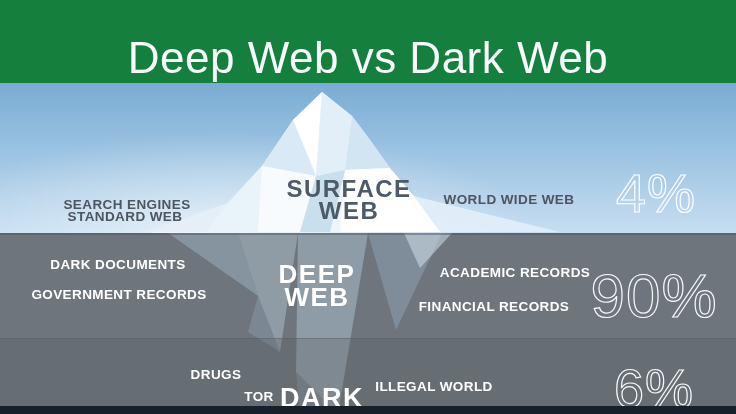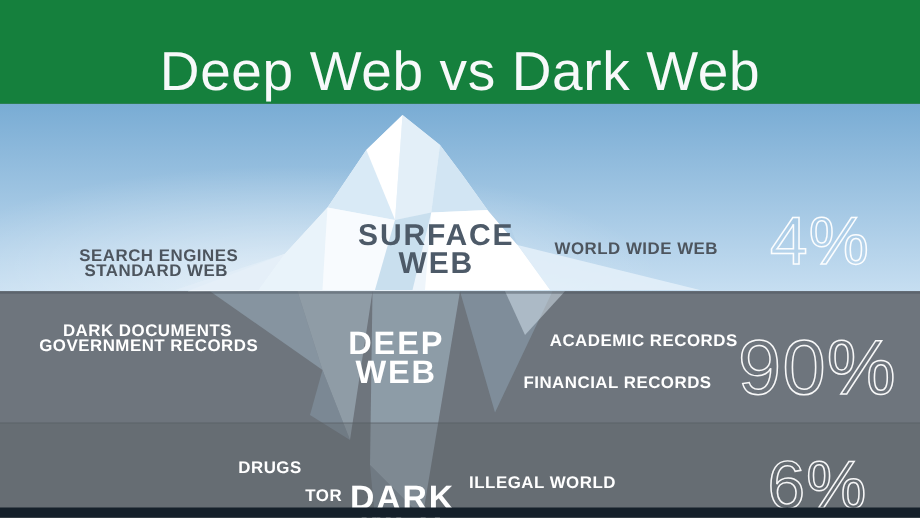--- a/index.html
+++ b/index.html
@@ -112,21 +112,21 @@
   <div class="lbl lbl-dark" style="left:125px; top:189px;margin-top:27px;">STANDARD WEB</div>
   <div class="lbl lbl-dark" style="left:127px; top:204px;">SEARCH ENGINES</div>
   <div class="layer-title t-surface" style="left:329px; top:200px;margin-left:20px;">
     <div>SURFACE</div>
     <div>WEB</div>
   </div>
   <div class="lbl lbl-dark" style="left:509px; top:199px;">WORLD WIDE WEB</div>
   <div class="pct pct-4" style="left:656px; top:193px;">4%</div>
 
   <div class="lbl lbl-light" style="left:118px; top:264px;">DARK DOCUMENTS</div>
-  <div class="lbl lbl-light" style="left:119px; top:276px;">GOVERNMENT RECORDS</div>
+  <div class="lbl lbl-light" style="left:119px; top:294px;">GOVERNMENT RECORDS</div>
   <div class="layer-title t-deep" style="left:317px; top:286px;">
     <div>DEEP</div>
     <div>WEB</div>
   </div>
   <div class="lbl lbl-light" style="left:515px; top:272px;">ACADEMIC RECORDS</div>
   <div class="lbl lbl-light" style="left:494px; top:306px;">FINANCIAL RECORDS</div>
   <div class="pct pct-90" style="left:654px; top:295px;">90%</div>
 
   <div class="lbl lbl-light" style="left:216px; top:374px;">DRUGS</div>
   <div class="lbl lbl-light" style="left:259px; top:396px;">TOR</div>

